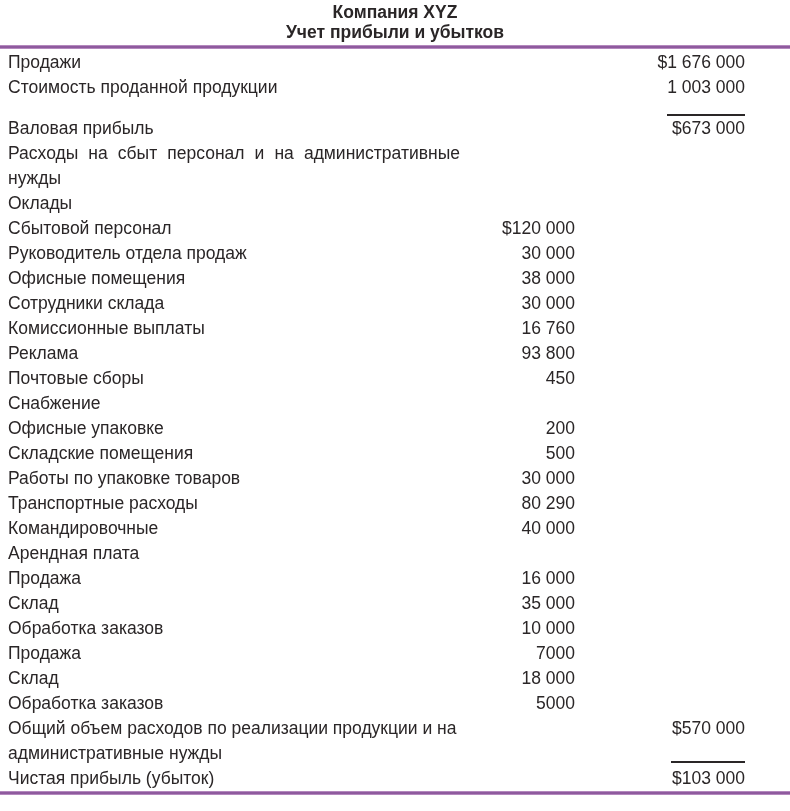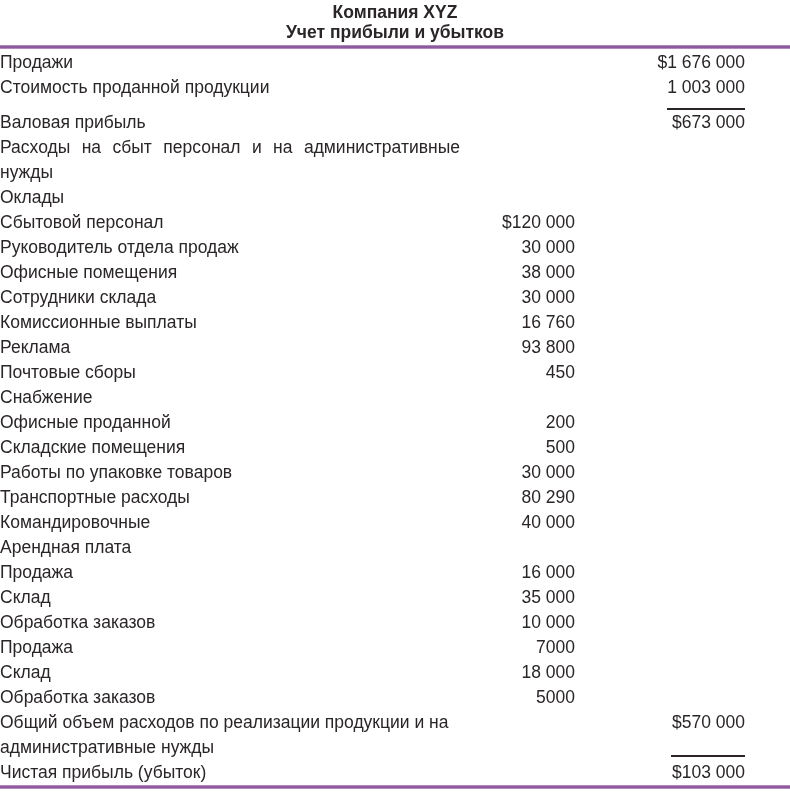--- a/index.html
+++ b/index.html
@@ -17,28 +17,28 @@
   .title-block { text-align: center; font-weight: bold; line-height: 20px; }
   .title { white-space: nowrap; }
 
   .purple-rule { height: 4px; width: 100%; }
   .purple-rule.top { margin-top: 3px; }
 
   .statement { padding-top: 1px; }
 
   .row { display: flex; align-items: flex-start; line-height: 25px; }
   .cell { box-sizing: border-box; }
-  .cell.label { width: 460px; }
+  .cell.label { width: 460px; padding-left: 8px; }
   .cell.label.justify { text-align: justify; }
   .cell.mid { width: 115px; text-align: right; }
   .cell.right { width: 215px; padding-right: 45px; text-align: right; }
   .cell.right.rel { position: relative; align-self: stretch; }
 
   .value { display: inline-block; }
-  .value.ruled { border-bottom: 2px solid #2a2627; padding-bottom: 8px; }
+  .value.ruled { border-bottom: 2px solid #2a2627; padding-bottom: 14px; }
 
   .sum-rule {
     position: absolute;
     right: 45px;
     bottom: 3px;
     width: 74px;
     height: 0;
     border-top: 2px solid #2a2627;
   }
 </style>
@@ -111,21 +111,21 @@
         <div class="cell label">Почтовые сборы</div>
         <div class="cell mid"><span class="value">450</span></div>
         <div class="cell right"></div>
       </div>
       <div class="row">
         <div class="cell label">Снабжение</div>
         <div class="cell mid"></div>
         <div class="cell right"></div>
       </div>
       <div class="row">
-        <div class="cell label">Офисные проданной</div>
+        <div class="cell label">Офисные упаковке</div>
         <div class="cell mid"><span class="value">200</span></div>
         <div class="cell right"></div>
       </div>
       <div class="row">
         <div class="cell label">Складские помещения</div>
         <div class="cell mid"><span class="value">500</span></div>
         <div class="cell right"></div>
       </div>
       <div class="row">
         <div class="cell label">Работы по упаковке товаров</div>

